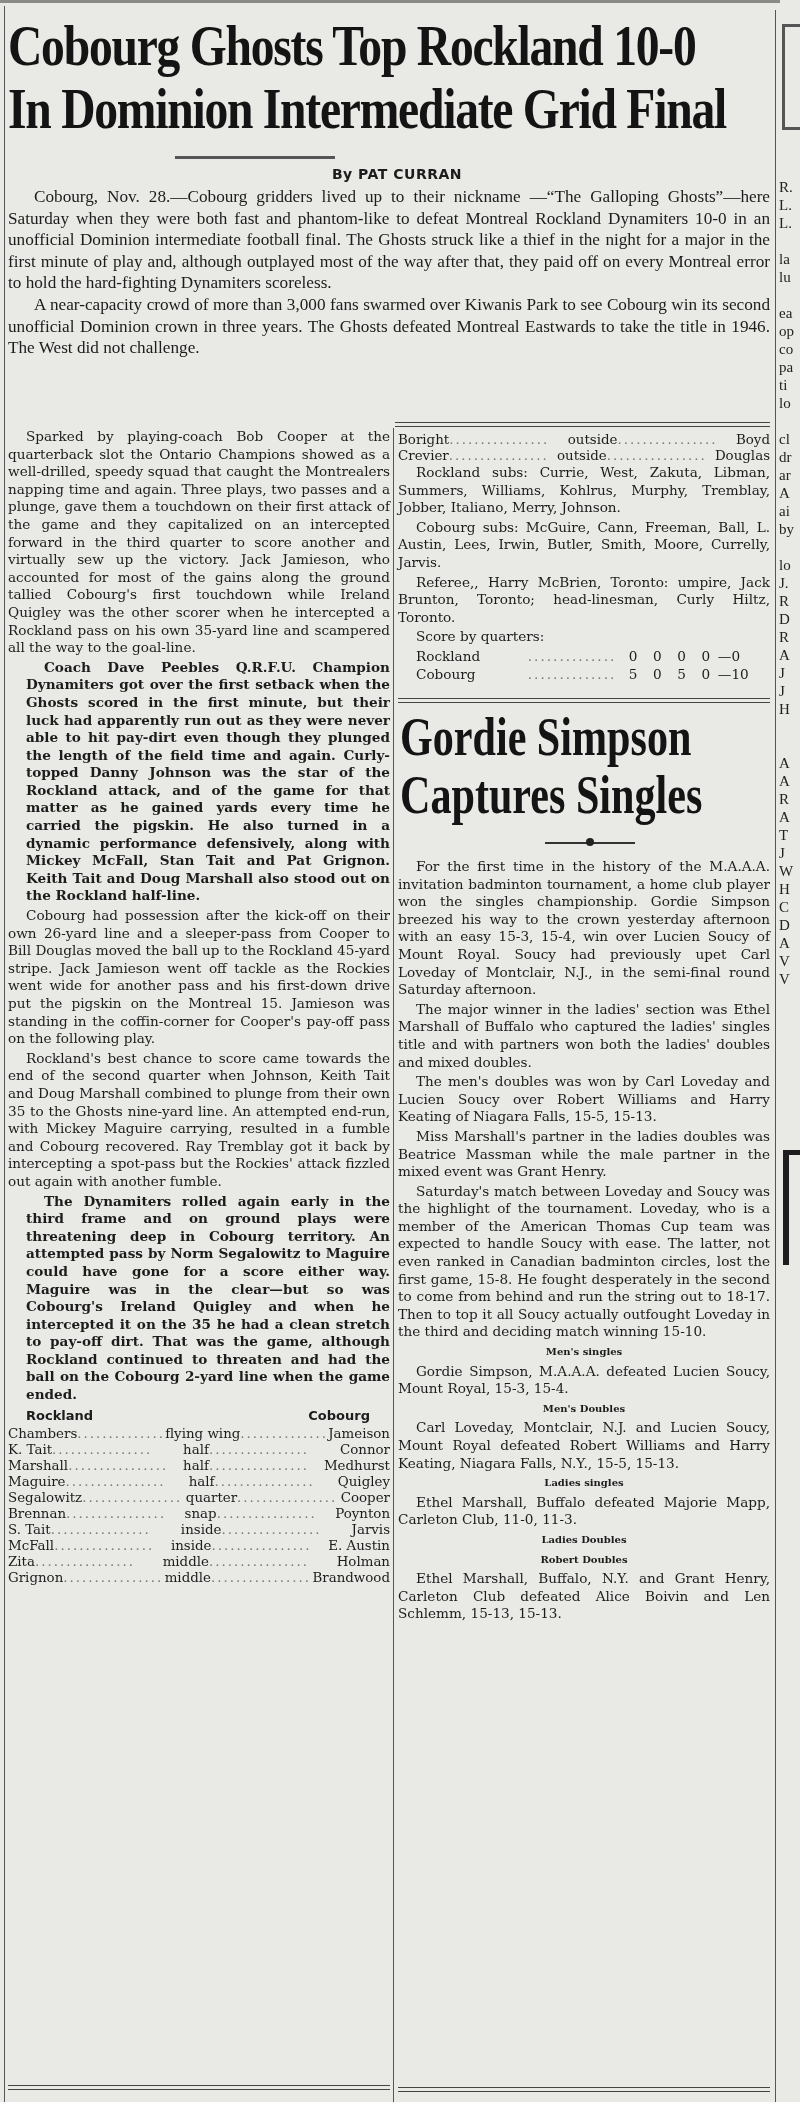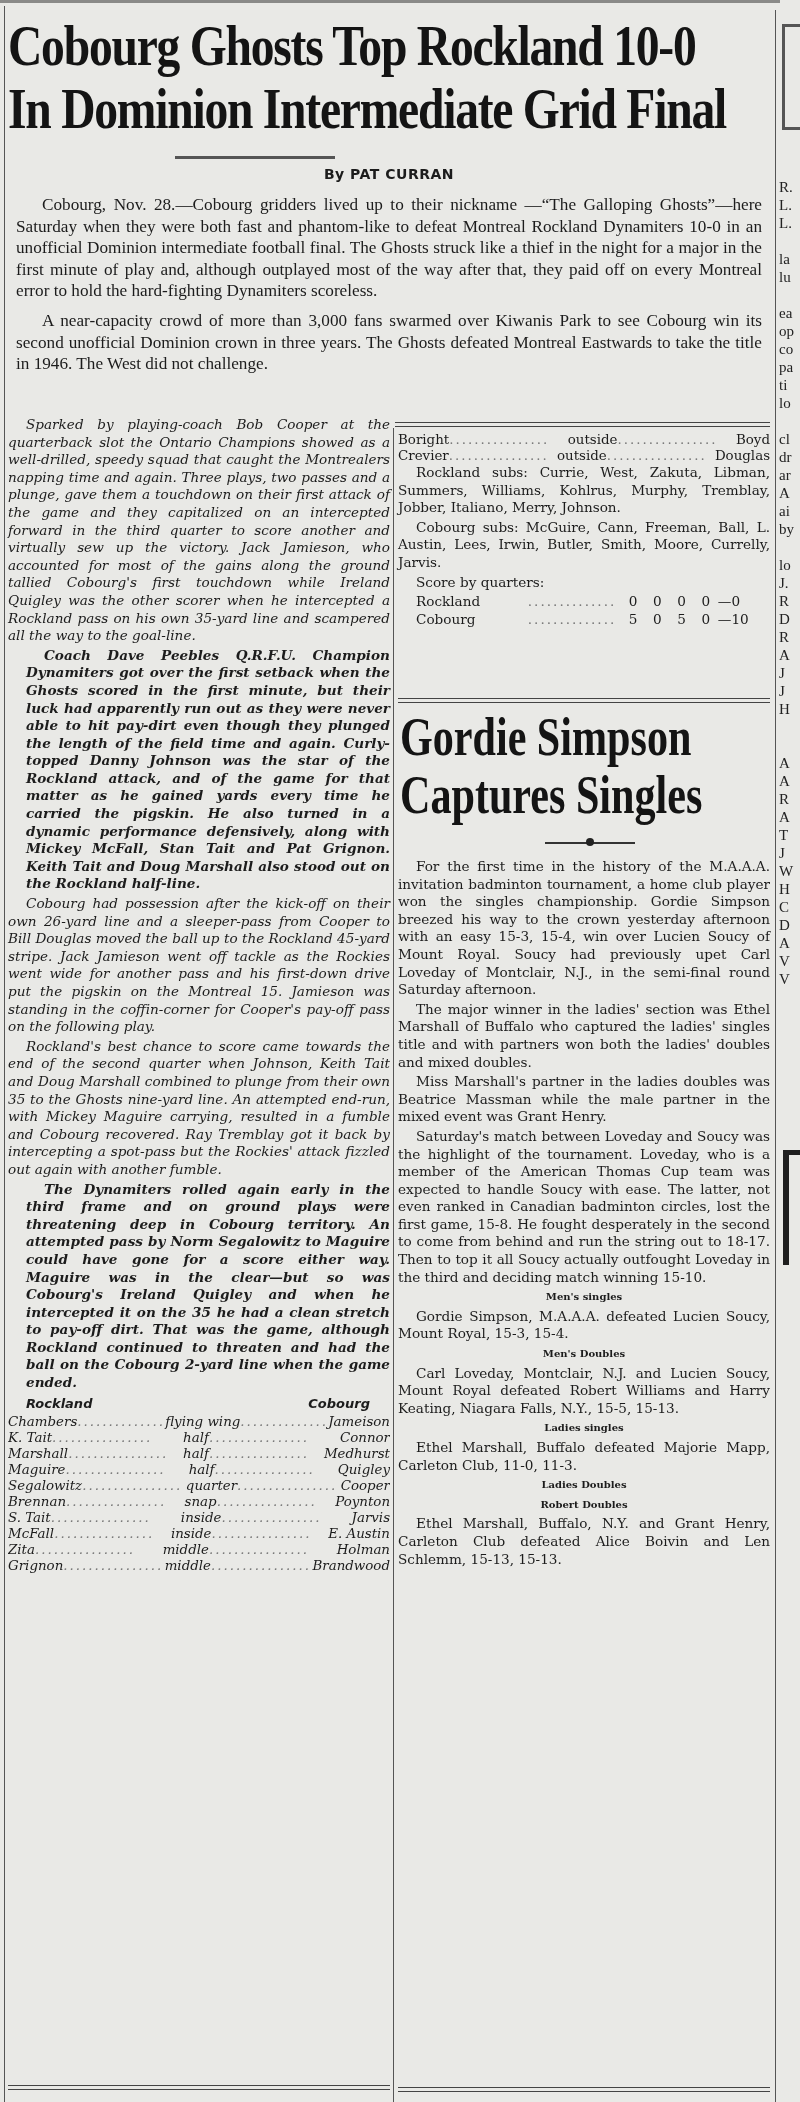--- a/index.html
+++ b/index.html
@@ -16,36 +16,36 @@
   .rightrule { position: absolute; left: 775px; top: 10px; width: 1px; height: 2092px; background: #555; }
   .headline {
     position: absolute; left: 8px; top: 14px; width: 762px;
     font-family: "Liberation Serif", "DejaVu Serif", serif;
     font-weight: bold; font-size: 58px; line-height: 63px;
     letter-spacing: -1.5px; color: #141414;
     transform: scaleX(0.82); transform-origin: left top; width: 930px;
   }
   .hl-rule { position: absolute; left: 175px; top: 156px; width: 160px; height: 3px; background: #555; }
   .byline {
-    position: absolute; left: 4px; top: 166px; width: 770px; text-align: center;
+    position: absolute; left: 12px; top: 166px; width: 770px; text-align: center;
     font-family: "DejaVu Sans", sans-serif; font-weight: bold; font-size: 14px; letter-spacing: 0.5px;
   }
   .lede {
     position: absolute; left: 8px; top: 186px; width: 762px;
     font-family: "Liberation Serif", serif; font-size: 17.2px; line-height: 21.6px;
     text-align: justify;
   }
-  .lede p { margin: 8px; text-indent: 26px; }
+  .lede p { margin: 0; text-indent: 26px; }
   .sep-row { position: absolute; left: 395px; top: 422px; width: 375px; height: 3px; border-top: 1px solid #444; border-bottom: 1px solid #444; }
   .col {
     position: absolute; font-family: "DejaVu Serif", serif; font-size: 13.6px; line-height: 17.6px;
     text-align: justify;
   }
   .col p { margin: 0 0 2px 0; text-indent: 18px; }
-  .col-left { left: 8px; top: 416px; width: 382px; font-style: italic; }
+  .col-left { left: 8px; top: 428px; width: 382px; }
   .col-left .bold p { font-weight: bold; }
   .col-left .bold { padding-left: 18px; }
   .col-right { left: 398px; top: 432px; width: 372px; }
   .midrule { position: absolute; left: 393px; top: 428px; width: 1px; height: 1674px; background: #555; }
   .lineup { font-size: 13.4px; line-height: 16px; }
   .lu-row { display: flex; white-space: nowrap; overflow: hidden; align-items: flex-end; }
   .lu-row .a { flex: 0 0 auto; }
   .lu-row .dots { flex: 1 1 auto; overflow: hidden; color: #777; letter-spacing: 2px; }
   .lu-row .b { flex: 0 0 auto; }
   .lu-head { display: flex; justify-content: space-between; font-weight: bold; font-family: "DejaVu Sans", sans-serif; font-size: 13px; padding: 2px 20px 2px 18px; }
@@ -197,20 +197,21 @@
       <div class="lu-row">
           <span class="a">Crevier</span>
           <span class="dots">................</span>
           <span class="a">outside</span>
           <span class="dots">................</span>
           <span class="b">Douglas</span>
         </div>
     </div>
     <p>Rockland subs: Currie, West, Zakuta, Libman, Summers, Williams, Kohlrus, Murphy, Tremblay, Jobber, Italiano, Merry, Johnson.</p>
     <p>Cobourg subs: McGuire, Cann, Freeman, Ball, L. Austin, Lees, Irwin, Butler, Smith, Moore, Currelly, Jarvis.</p>
+    <p>Referee,, Harry McBrien, Toronto: umpire, Jack Brunton, Toronto; head-linesman, Curly Hiltz, Toronto.</p>
     <p>Score by quarters:</p>
     <div class="score-table">
       <div class="score-row">
         <span class="team">Rockland</span>
         <span class="dots">..............</span>
         <span class="q">0</span>
         <span class="q">0</span>
         <span class="q">0</span>
         <span class="q">0</span>
         <span class="tot">—<span>0</span></span>
@@ -232,20 +233,21 @@
   <div class="hl2">
     <div>Gordie Simpson</div>
     <div>Captures Singles</div>
   </div>
   <div class="hl2-rule"></div>
   <div class="hl2-dot"></div>
 
   <div class="col col-right2">
     <p>For the first time in the history of the M.A.A.A. invitation badminton tournament, a home club player won the singles championship. Gordie Simpson breezed his way to the crown yesterday afternoon with an easy 15-3, 15-4, win over Lucien Soucy of Mount Royal. Soucy had previously upet Carl Loveday of Montclair, N.J., in the semi-final round Saturday afternoon.</p>
     <p>The major winner in the ladies' section was Ethel Marshall of Buffalo who captured the ladies' singles title and with partners won both the ladies' doubles and mixed doubles.</p>
+    <p>The men's doubles was won by Carl Loveday and Lucien Soucy over Robert Williams and Harry Keating of Niagara Falls, 15-5, 15-13.</p>
     <p>Miss Marshall's partner in the ladies doubles was Beatrice Massman while the male partner in the mixed event was Grant Henry.</p>
     <p>Saturday's match between Loveday and Soucy was the highlight of the tournament. Loveday, who is a member of the American Thomas Cup team was expected to handle Soucy with ease. The latter, not even ranked in Canadian badminton circles, lost the first game, 15-8. He fought desperately in the second to come from behind and run the string out to 18-17. Then to top it all Soucy actually outfought Loveday in the third and deciding match winning 15-10.</p>
 
     <p class="sub-head">Men's singles</p>
     <p>Gordie Simpson, M.A.A.A. defeated Lucien Soucy, Mount Royal, 15-3, 15-4.</p>
     <p class="sub-head">Men's Doubles</p>
     <p>Carl Loveday, Montclair, N.J. and Lucien Soucy, Mount Royal defeated Robert Williams and Harry Keating, Niagara Falls, N.Y., 15-5, 15-13.</p>
     <p class="sub-head">Ladies singles</p>
     <p>Ethel Marshall, Buffalo defeated Majorie Mapp, Carleton Club, 11-0, 11-3.</p>
     <p class="sub-head">Ladies Doubles</p>

